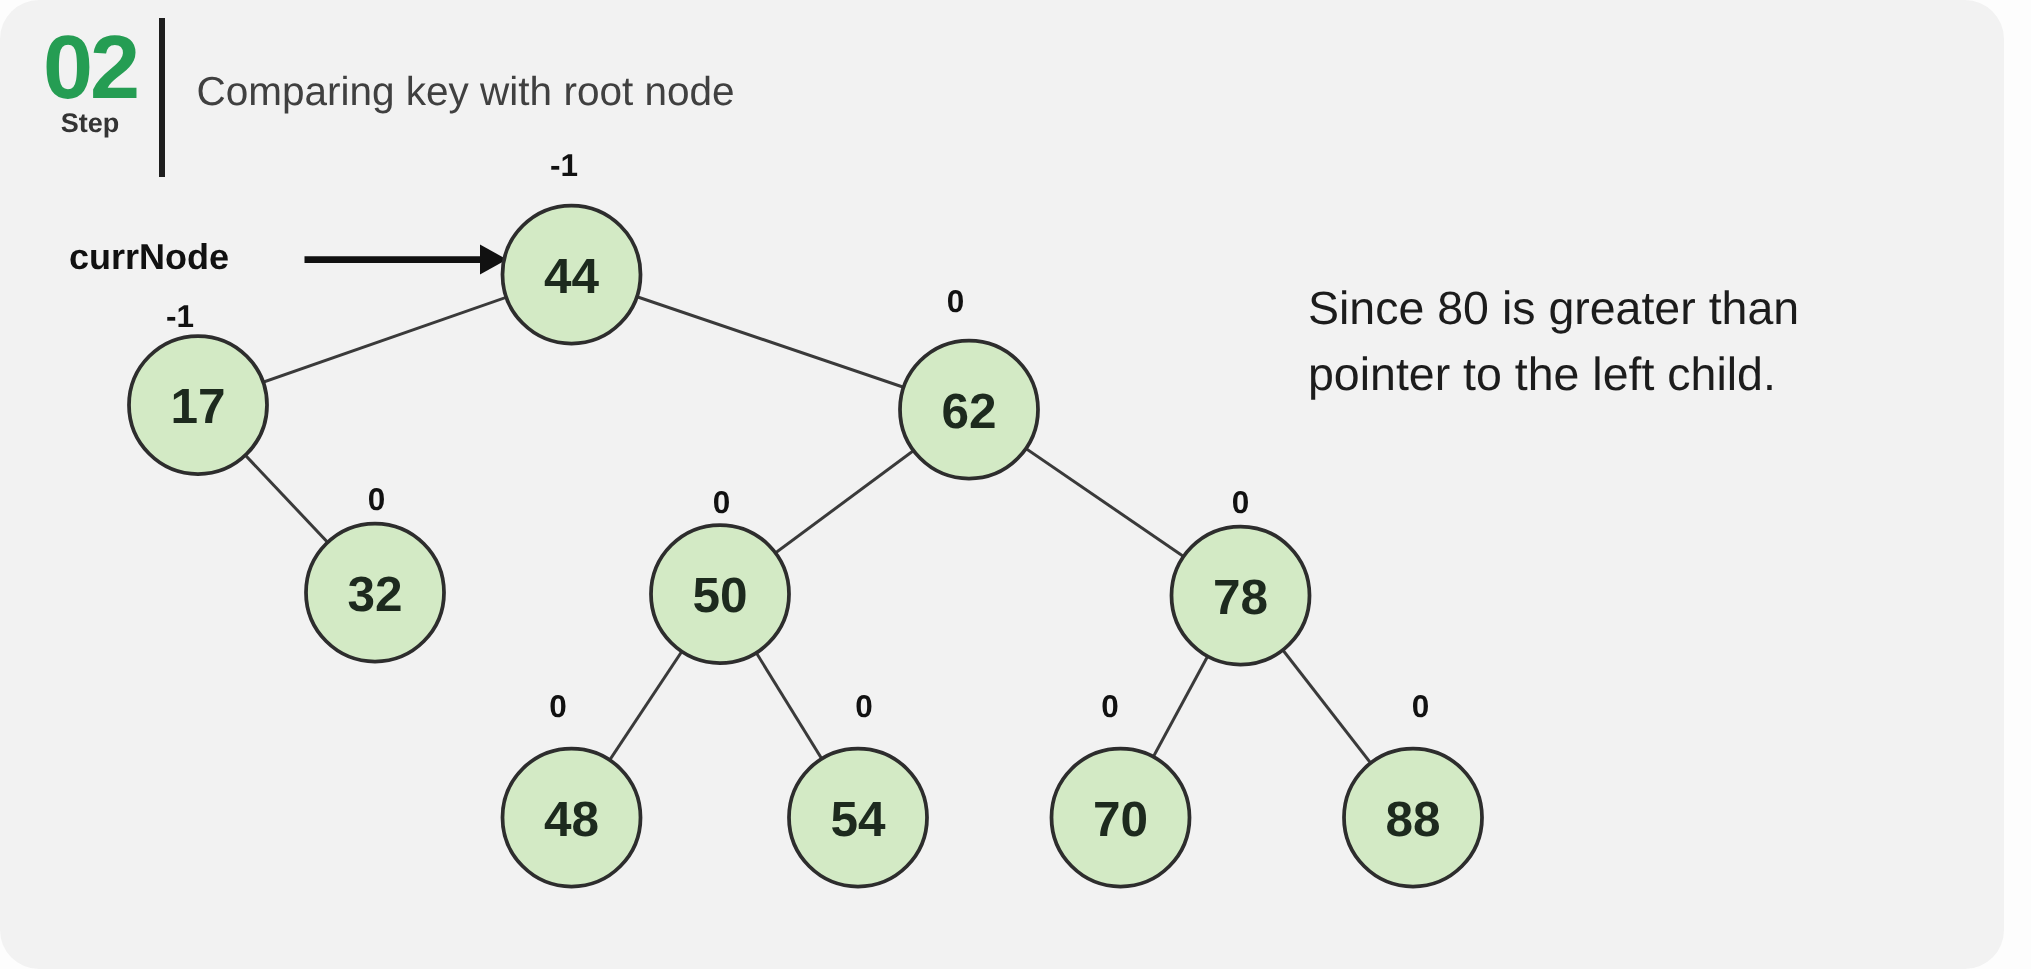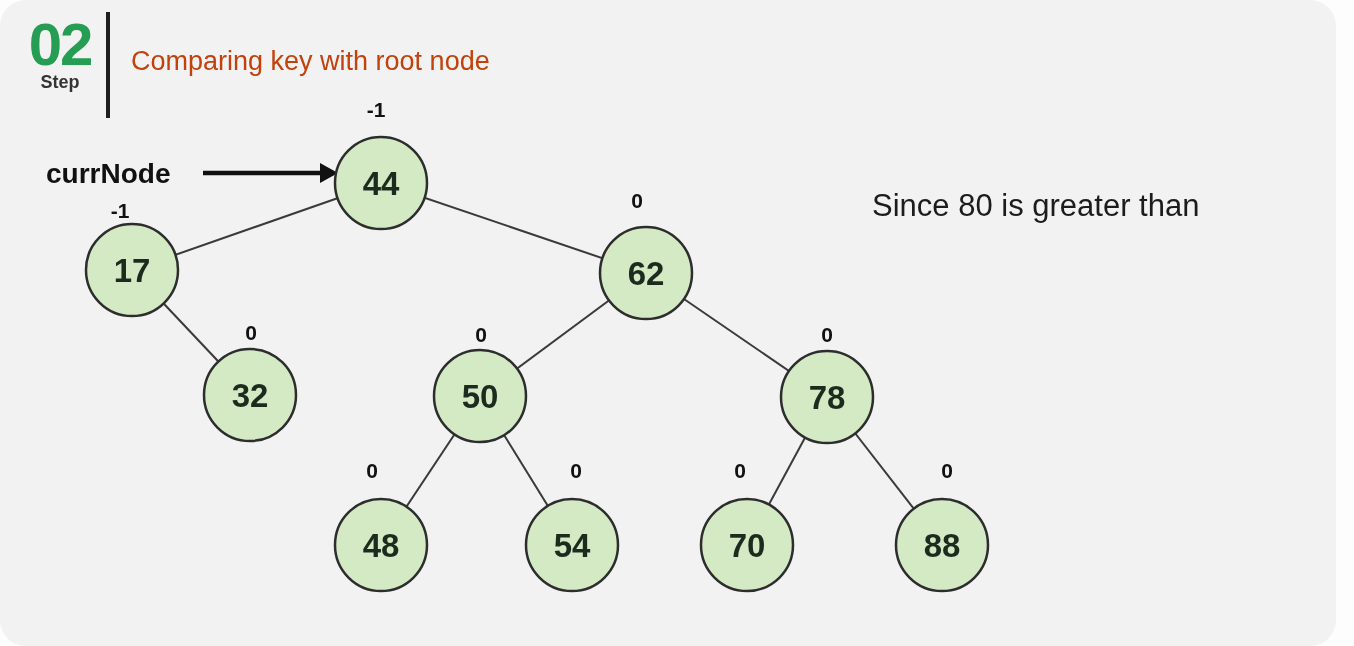--- a/index.html
+++ b/index.html
@@ -28,29 +28,29 @@
   .step-label {
     font-size: 18px; font-weight: 700; color: #343434;
     margin-top: -2px; text-align: center;
   }
   .header-divider {
     position: absolute; left: 106px; top: 12px;
     width: 4px; height: 106px; background: #1e1e1e;
   }
   .page-title {
     position: absolute; left: 131px; top: 46px;
-    font-size: 27px; font-weight: 400; color: #c2410c;
+    font-size: 27px; font-weight: 400; color: #404040;
   }
   
   .tree-svg { position: absolute; left: 0; top: 0; }
   .tree-svg text { font-family: "Liberation Sans", "DejaVu Sans", sans-serif; }
   
   .currnode-label {
     position: absolute; left: 46px; top: 158px;
-    font-size: 28px; font-weight: 700; color: #111111;
+    font-size: 24px; font-weight: 700; color: #111111;
   }
   
   .note {
     position: absolute; left: 872px; top: 184px;
     font-size: 31px; line-height: 44px; font-weight: 400;
     color: #1c1c1c;
   }
 </style>
 </head>
 <body>
@@ -107,15 +107,16 @@
       <text x="740" y="478" text-anchor="middle" font-size="21" font-weight="bold" fill="#111111">0</text>
       <circle cx="942" cy="545" r="46" fill="#d3eac5" stroke="#2d2d2d" stroke-width="2.5"></circle>
       <text x="942" y="557" text-anchor="middle" font-size="33" font-weight="bold" fill="#1d2a1e">88</text>
       <text x="947" y="478" text-anchor="middle" font-size="21" font-weight="bold" fill="#111111">0</text>
     </svg>
 
   <div class="currnode-label">currNode</div>
 
   <div class="note">
     <div>Since 80 is greater than</div>
+    <div>pointer to the left child.</div>
   </div>
 
 </div>
 
 </body></html>

